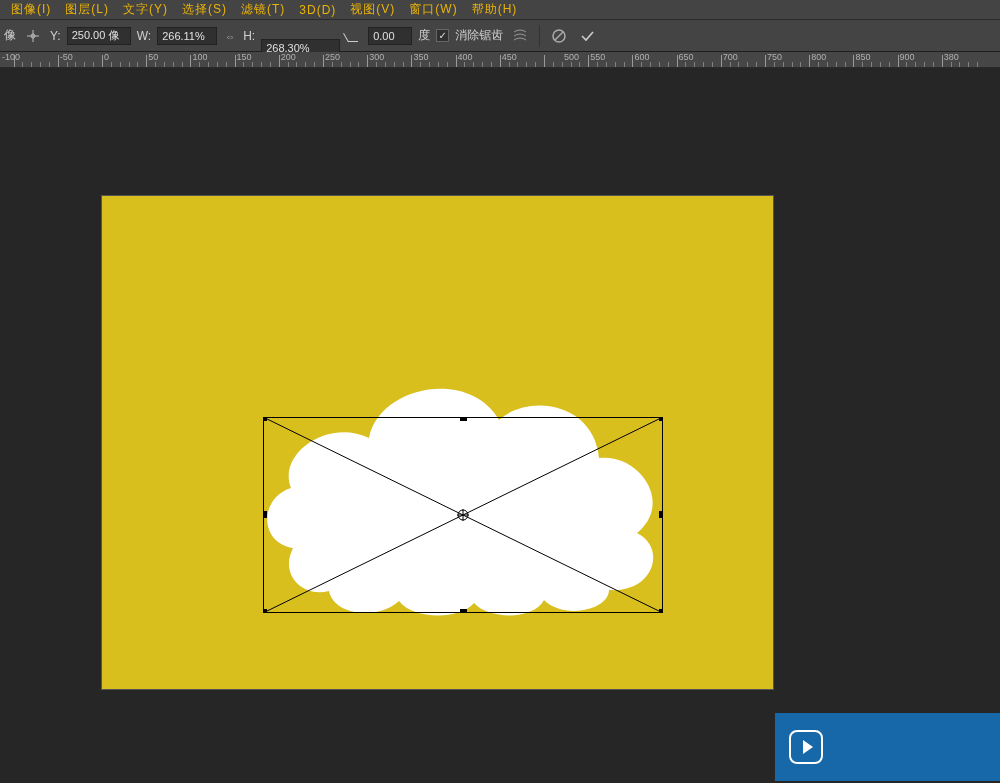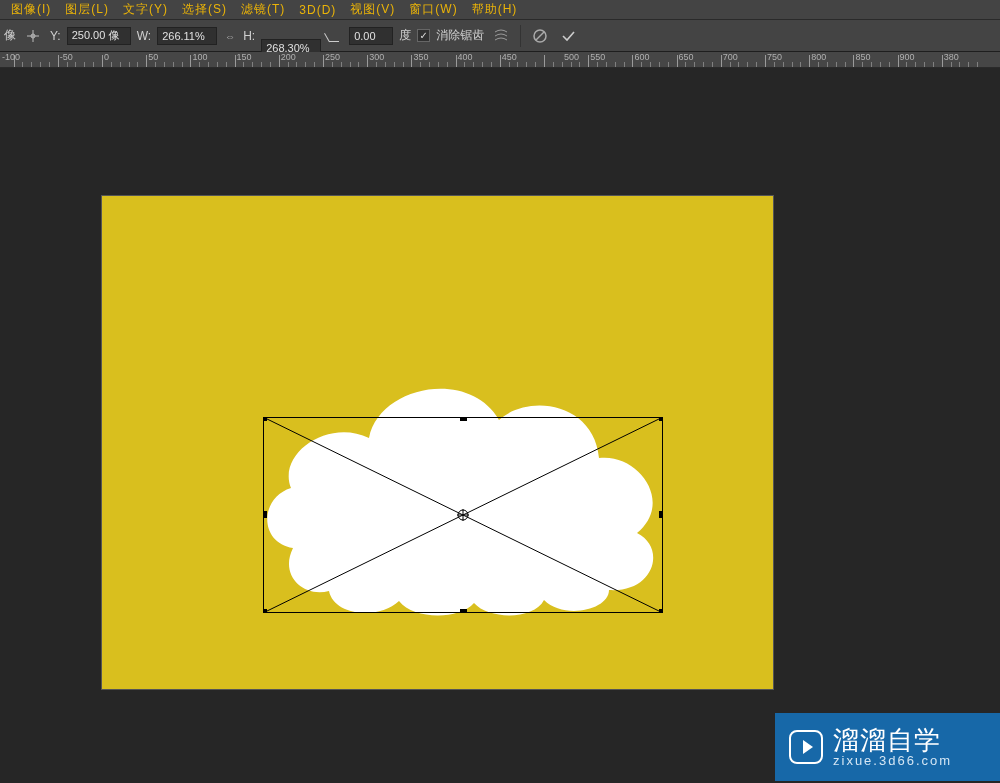--- a/index.html
+++ b/index.html
@@ -209,21 +209,21 @@
         <line x1="7" y1="1" x2="7" y2="13" stroke="#bbb"></line>
         <circle cx="7" cy="7" r="2" fill="none" stroke="#bbb"></circle>
       </svg>
   </span>
   <span class="opt-text">Y:</span>
   <input class="opt-input" value="250.00 像" style="">
   <span class="opt-text">W:</span>
   <input class="opt-input opt-small" style="width: 60px;" value="266.11%">
   <span class="link-icon">⇔</span>
   <span class="opt-text">H:</span>
-  <input class="opt-input opt-small" style="width: 60px; margin-top: 24px;" value="268.30%">
+  <input class="opt-input opt-small" style="width: 79px; margin-top: 24px;" value="268.30%">
   <span class="angle-icon"></span>
   <input class="opt-input opt-small" value="0.00" style="">
   <span class="opt-text">度</span>
   <span class="checkbox">✓</span>
   <span class="opt-text">消除锯齿</span>
   <span class="icon-btn">
     <svg width="16" height="16" viewBox="0 0 16 16">
         <path d="M2 4 Q8 0 14 4 M2 8 Q8 4 14 8 M2 12 Q8 8 14 12" fill="none" stroke="#999" stroke-width="1"></path>
       </svg>
   </span>
@@ -416,17 +416,13 @@
       <line x1="194" y1="98" x2="206" y2="98" class="t-line"></line>
       <line x1="200" y1="92" x2="200" y2="104" class="t-line"></line>
     </svg>
   </div>
 </div>
 
 <div class="watermark">
   <div class="wm-icon">
     <div class="wm-play"></div>
   </div>
-  <div class="wm-text">
-    <div class="wm-title">溜溜自学</div>
-    <div class="wm-sub">zixue.3d66.com</div>
-  </div>
 </div>
 
 </body></html>

